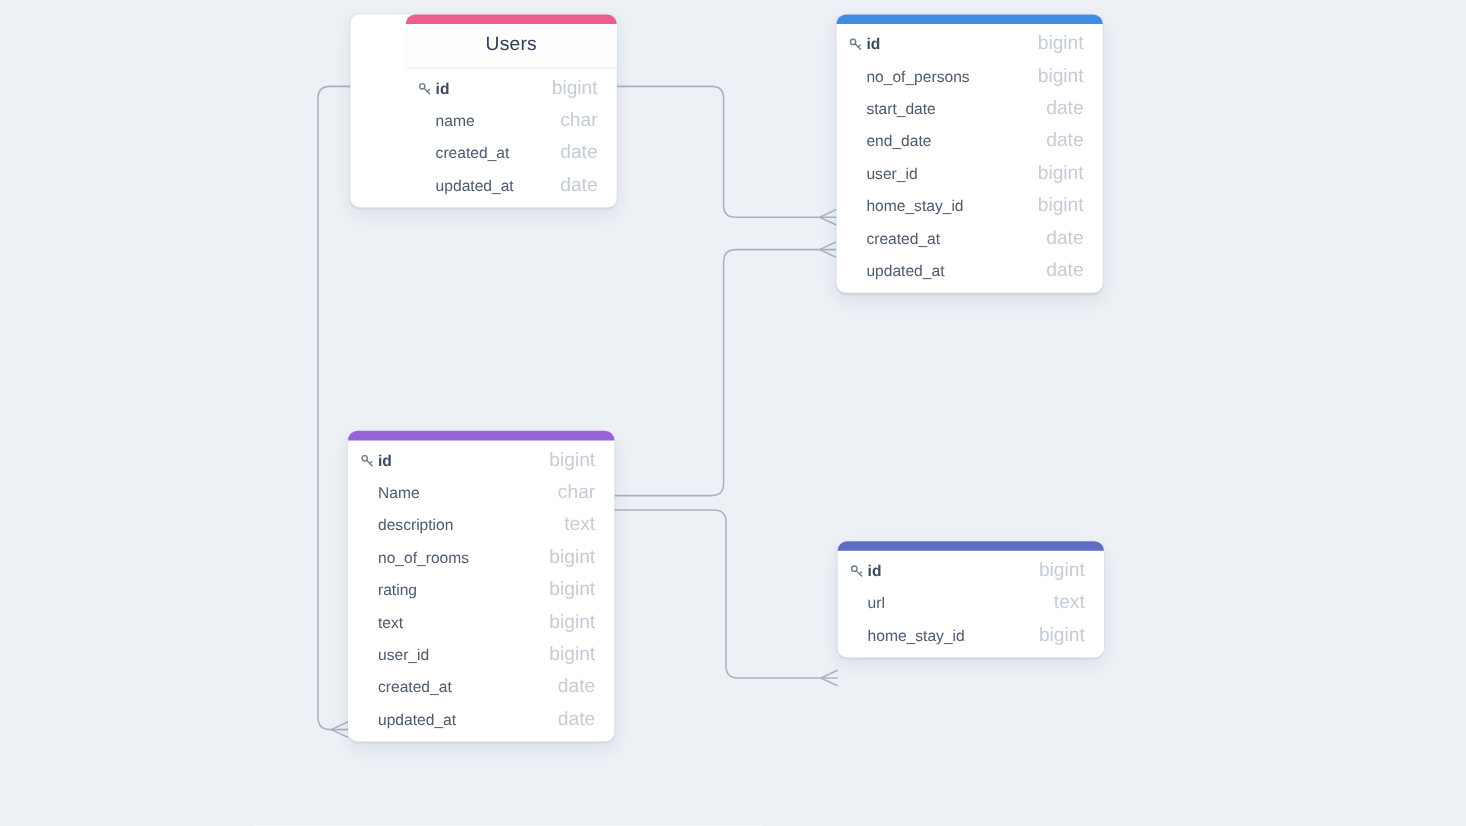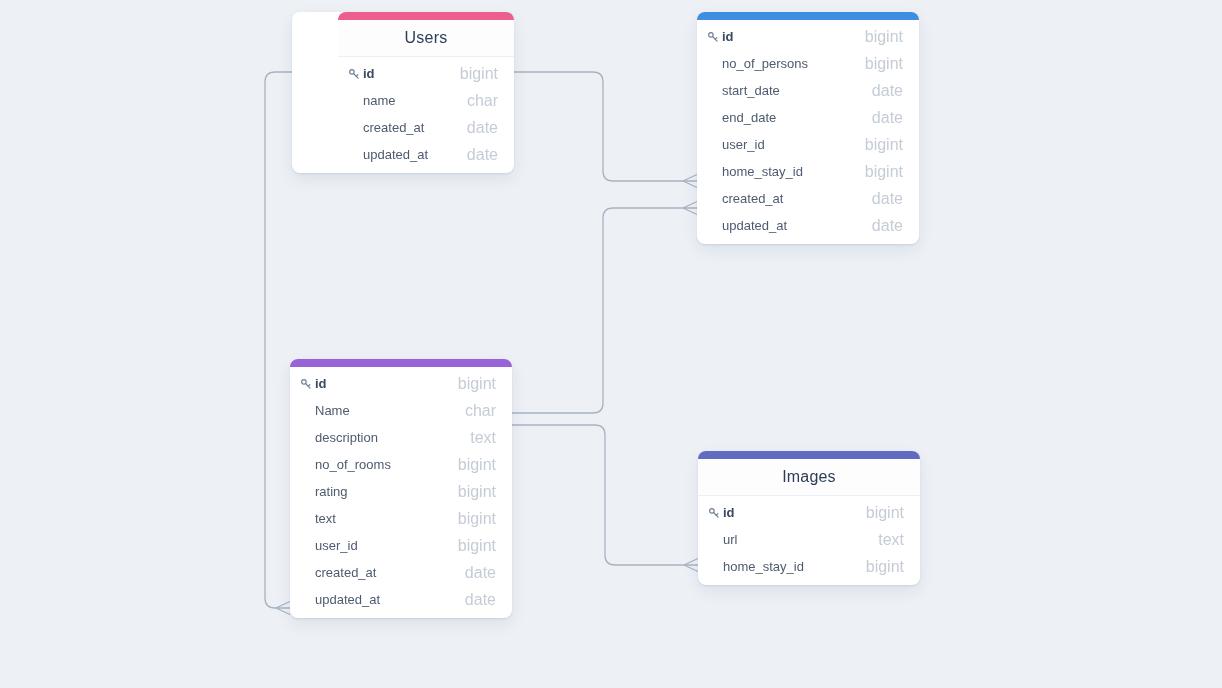--- a/index.html
+++ b/index.html
@@ -290,21 +290,20 @@
             <div class="field-left">
               <span class="key-spacer"></span>
               <span class="field-name">updated_at</span>
             </div>
             <span class="field-type">date</span>
           </div>
         </div>
       </div>
       <div class="table-card" style="left: 698px; top: 451px;">
         <div class="accent-bar" style="background: rgb(95, 108, 194);"></div>
-        <div class="table-title">Images</div>
         <div class="fields">
           <div class="field-row">
             <div class="field-left">
               <svg class="key-icon" viewBox="0 0 24 24" fill="none" stroke="currentColor" stroke-width="2.1" stroke-linecap="round" stroke-linejoin="round">
                 <circle cx="7.2" cy="7.2" r="4.1"></circle>
                 <path d="M10.2 10.2 L18.6 18.6"></path>
                 <path d="M15.2 15.2 L18.2 12.2"></path>
               </svg>
               <span class="field-name pk">id</span>
             </div>

